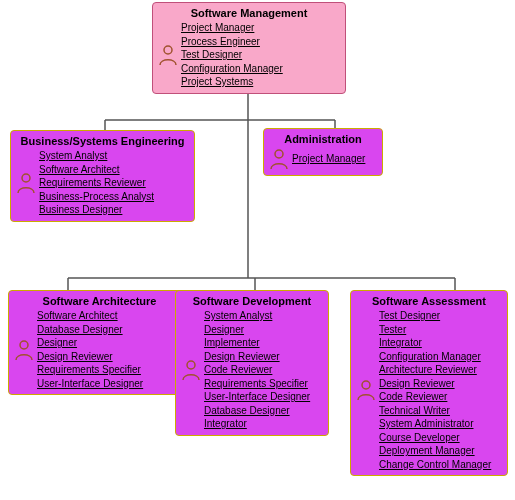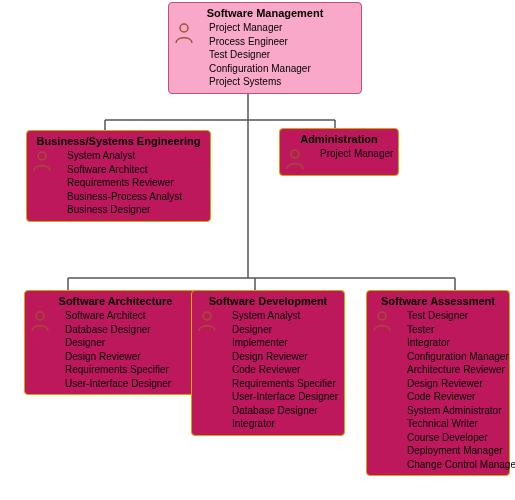--- a/index.html
+++ b/index.html
@@ -27,45 +27,45 @@
       height: 500px;
       pointer-events: none;
     }
 
     
     .node {
       position: absolute;
       border: 1.5px solid #a0522d;
       border-radius: 4px;
       padding: 4px 6px;
-      margin-left: 16px;
     }
 
     .node-pink {
       background: #f9a8c9;
       border-color: #c0507a;
     }
 
     .node-yellow {
-      background: #be185d;
+      background: #d946ef;
       border-color: #ccaa00;
     }
 
     .node-title {
       font-weight: bold;
       font-size: 11px;
       text-align: center;
       display: block;
       margin-bottom: 2px;
     }
 
     .node-content {
       display: flex;
-      align-items: flex-start;
-      gap: 16px;
+      align-items: center;
+      gap: 4px;
+      text-decoration: underline;
     }
 
     .person-icon {
       flex-shrink: 0;
       margin-top: 2px;
     }
 
     .role-list {
       font-size: 10px;
       line-height: 1.4;
@@ -181,37 +181,37 @@
         <div>Design Reviewer</div>
         <div>Code Reviewer</div>
         <div>Requirements Specifier</div>
         <div>User-Interface Designer</div>
         <div>Database Designer</div>
         <div>Integrator</div>
       </div>
     </div>
   </div>
 
-  <div class="node node-yellow" style="left:350px; top:290px; width:144px;">
+  <div class="node node-yellow" style="left:350px; top:290px; width:158px;">
     <span class="node-title">Software Assessment</span>
     <div class="node-content">
       <svg class="person-icon" width="18" height="22" viewBox="0 0 18 22">
         <circle cx="9" cy="5" r="4" fill="none" stroke="#a0522d" stroke-width="1.5"></circle>
         <path d="M1 20 C1 13 17 13 17 20" fill="none" stroke="#a0522d" stroke-width="1.5"></path>
       </svg>
       <div class="role-list">
         <div>Test Designer</div>
         <div>Tester</div>
         <div>Integrator</div>
         <div>Configuration Manager</div>
         <div>Architecture Reviewer</div>
         <div>Design Reviewer</div>
         <div>Code Reviewer</div>
+        <div>Technical Writer</div>
         <div>System Administrator</div>
-        <div>Technical Writer</div>
         <div>Course Developer</div>
         <div>Deployment Manager</div>
         <div>Change Control Manager</div>
       </div>
     </div>
   </div>
 
 </div>
 
 </body></html>

